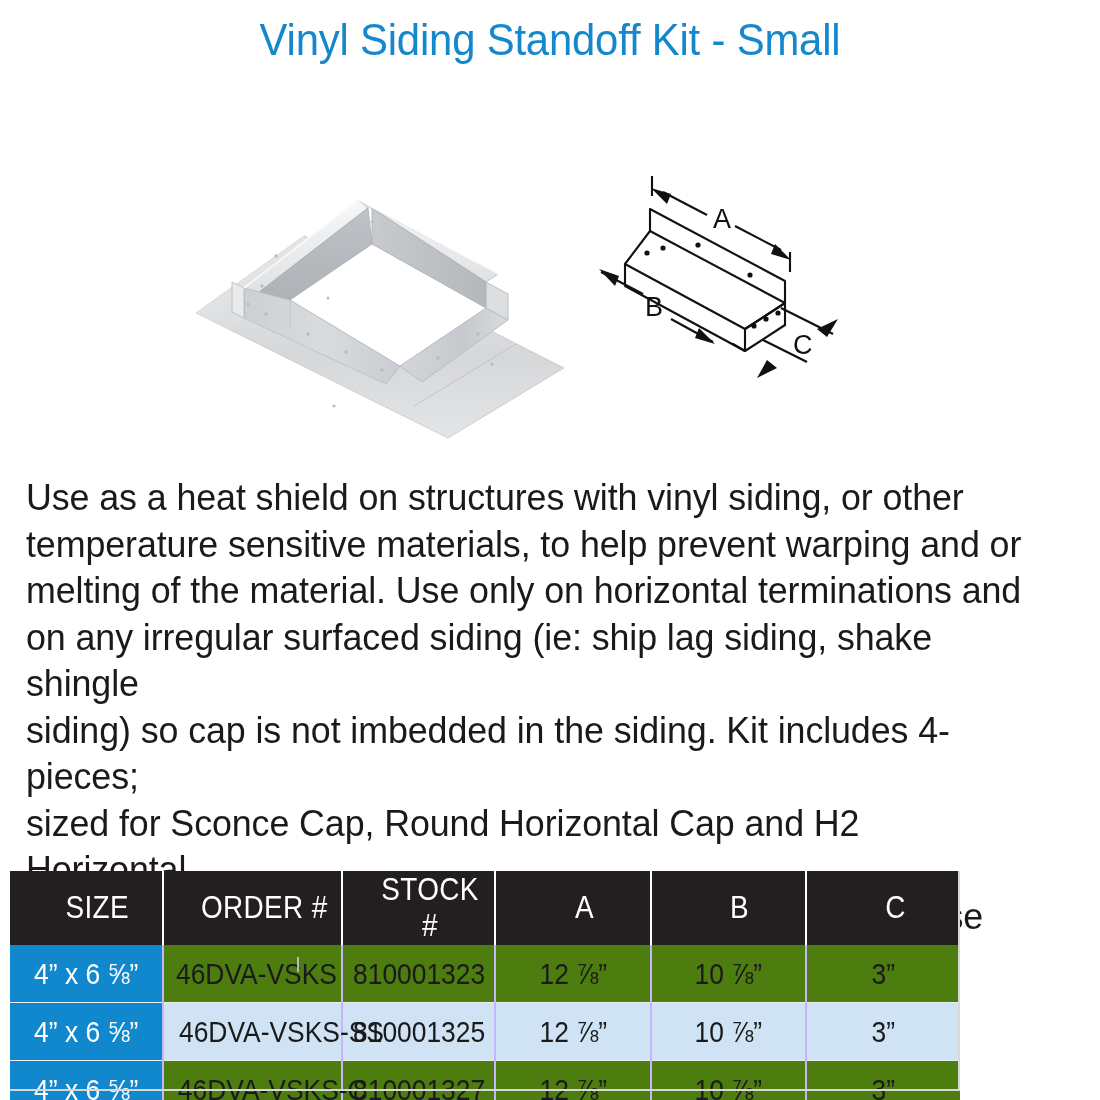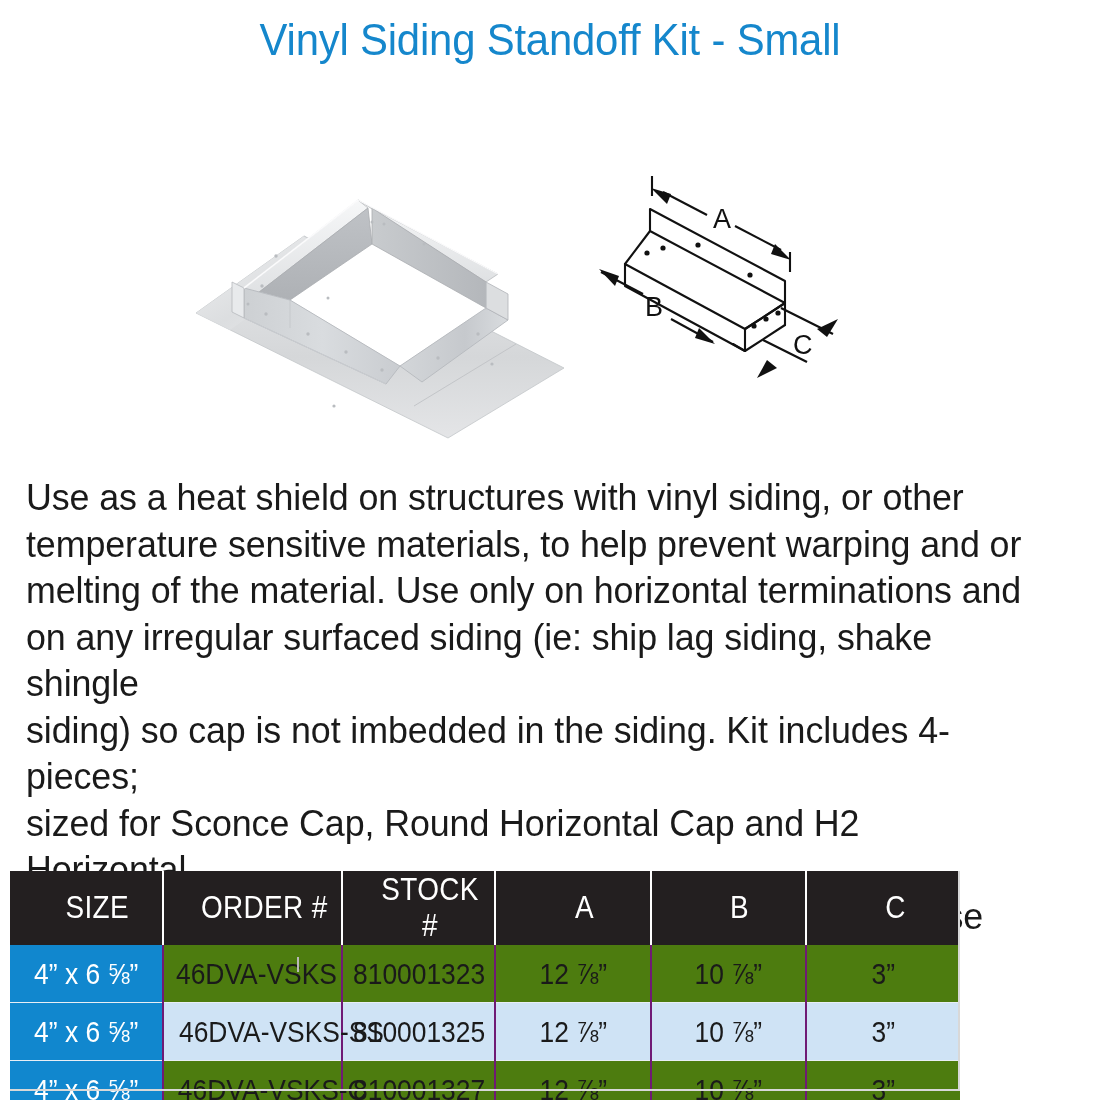--- a/index.html
+++ b/index.html
@@ -87,21 +87,21 @@
   }
   .spec-table th:last-child { border-right: none; }
   .spec-table th span { display:inline-block; transform: scaleX(0.9); }
 
   .spec-table td {
     height: 55px;
     text-align: center;
     vertical-align: middle;
     font-size: 30px;
     color: #1a1a1a;
-    border-right: 2px solid #701a75;
+    border-right: 2px solid #c4b5fd;
     border-bottom: 1px solid #e8eef5;
   }
   .spec-table td:last-child { border-right: none; }
   .spec-table td span.cell { display:inline-block; transform: scaleX(0.88); white-space: nowrap; }
 
   .spec-table tr.row-white td { background: #4d7c0f; }
   .spec-table tr.row-tint  td { background: #cfe3f5; }
 
   .spec-table td.size-cell {
     background: #1187ce !important;

